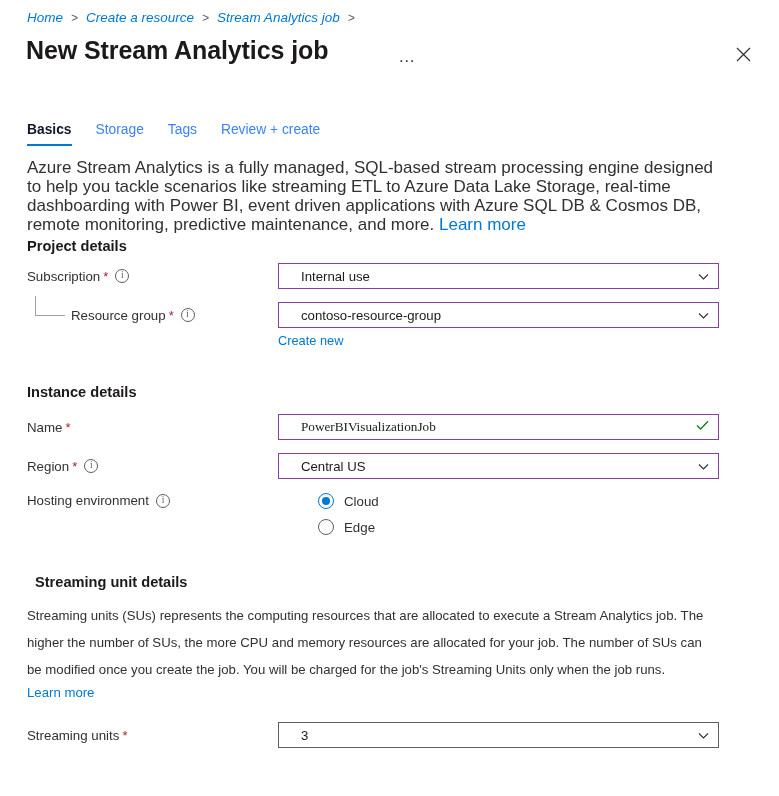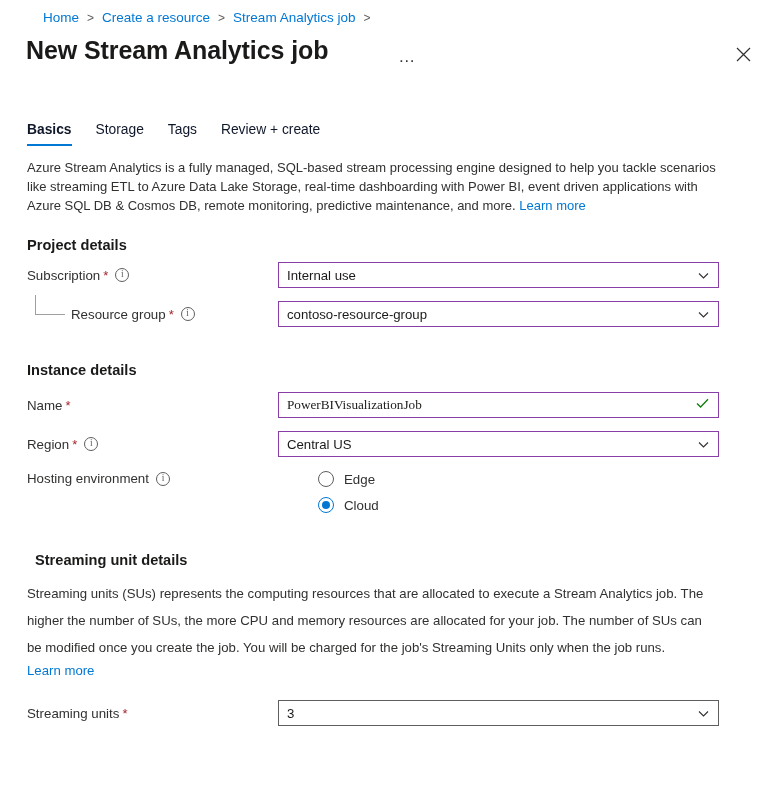--- a/index.html
+++ b/index.html
@@ -8,22 +8,22 @@
     width: 779px; height: 796px;
     background: #ffffff;
     font-family: "Liberation Sans", sans-serif;
     color: #1b1a19;
     overflow: hidden;
   }
   .page { position: relative; width: 779px; height: 796px; background:#fff; }
 
   
   .breadcrumb {
-    position: absolute; top: 10px; left: 43px;
-    display: flex; align-items: center; font-size: 13.5px;
+    position: absolute; top: 10px; left: 27px;
+    display: flex; align-items: center; font-size: 13.5px; font-style: italic;
   }
   .crumb { color: #0078d4; cursor: pointer; }
   .crumb-sep { color: #605e5c; margin: 0 8px; font-size: 12px; }
 
   
   .title-row {
     position: absolute; top: 34px; left: 26px; right: 20px;
     display: flex; align-items: center; gap: 48px;
   }
   .page-title {
@@ -39,35 +39,35 @@
     display: flex; align-items: center; justify-content: center;
   }
   .close-btn svg { display:block; }
 
   
   .tabs {
     position: absolute; top: 118px; left: 27px;
     display: flex; align-items: flex-end; gap: 0;
   }
   .tab {
-    font-size: 13.8px; color: #0f172a; padding: 4px 12px 9px 12px;
+    font-size: 13.8px; color: #3b82f6; padding: 4px 12px 9px 12px;
     cursor: pointer; position: relative; white-space: nowrap;
   }
   .tab:first-child { padding-left: 0; }
   .tab.active { font-weight: 700; color: #0f172a; }
   .tab.active::after {
     content: ""; position: absolute; left: 0; right: 12px; bottom: 0;
     height: 2px; background: #0078d4;
   }
 
   
   .body { position: absolute; top: 158px; left: 27px; right: 22px; }
   .intro {
-    font-size: 13px; line-height: 19px; color: #323130; max-width: 690px;
-    margin-bottom: 22px;
+    font-size: 17px; line-height: 19px; color: #323130; max-width: 690px;
+    margin-bottom: 4px;
   }
   .link { color: #0078d4; cursor: pointer; }
   .section-head {
     font-size: 14.6px; font-weight: 700; color: #1b1a19; margin-bottom: 9px;
   }
   .section-desc {
     font-size: 13.2px; line-height: 19px; color: #323130; max-width: 660px;
     margin-bottom: 18px;
   }
 
@@ -84,21 +84,21 @@
     display: inline-flex; align-items: center; justify-content: center;
     width: 14px; height: 14px; border: 1px solid #605e5c; border-radius: 50%;
     font-size: 9.5px; color: #605e5c; margin-left: 7px; font-style: normal;
     line-height: 1; font-family: "Liberation Serif", serif; cursor: pointer;
   }
 
   .control { width: 441px; position: relative; }
   .select-box, .text-box {
     width: 441px; height: 26px; border: 1px solid #8a3fa8;
     background: #fff; font-size: 13.2px; color: #1b1a19;
-    padding: 0 28px 0 8px; display: flex; align-items: center;
+    padding: 0 28px 0 22px; display: flex; align-items: center;
     cursor: pointer; position: relative;
   }
   .text-box.valid { border-color: #8a3fa8; font-family: Liberation Serif, serif; }
   .chevron {
     position: absolute; right: 9px; top: 50%; transform: translateY(-50%);
     pointer-events: none;
   }
   .checkmark {
     position: absolute; right: 9px; top: 50%; transform: translateY(-50%);
   }
@@ -205,20 +205,21 @@
           <span>contoso-resource-group</span>
           <span class="chevron">
             <svg width="11" height="7" viewBox="0 0 11 7">
                 <path d="M1 1 L5.5 5.5 L10 1" stroke="#323130" stroke-width="1.1" fill="none"></path>
               </svg>
           </span>
         </div>
       </div>
     </div>
 
+    <div class="create-new">Create new</div>
 
     <div class="spacer-lg"></div>
 
     
     <div class="section-head" style="margin-bottom:14px;">Instance details</div>
 
     <div class="field-row">
       <div class="field-label">
         <span>Name</span>
         <span class="req">*</span>
@@ -254,26 +255,26 @@
     </div>
 
     <div class="field-row" style="align-items:flex-start; margin-top:14px;gap:40px;">
       <div class="field-label">
         <span>Hosting environment</span>
         <i class="info-icon">i</i>
       </div>
       <div class="control">
         <div class="radio-group">
           <label class="radio-item">
+            <span class="radio checked"></span>
+            <span>Cloud</span>
+          </label>
+          <label class="radio-item">
             <span class="radio"></span>
             <span>Edge</span>
-          </label>
-          <label class="radio-item">
-            <span class="radio checked"></span>
-            <span>Cloud</span>
           </label>
         </div>
       </div>
     </div>
 
     <div class="spacer-lg" style="height:26px;"></div>
 
     
     <div class="section-head" style="margin-bottom:12px;margin-left:8px;">Streaming unit details</div>
     <div class="su-desc">Streaming units (SUs) represents the computing resources that are allocated to execute a Stream Analytics job. The higher the number of SUs, the more CPU and memory resources are allocated for your job. The number of SUs can be modified once you create the job. You will be charged for the job's Streaming Units only when the job runs.</div>

